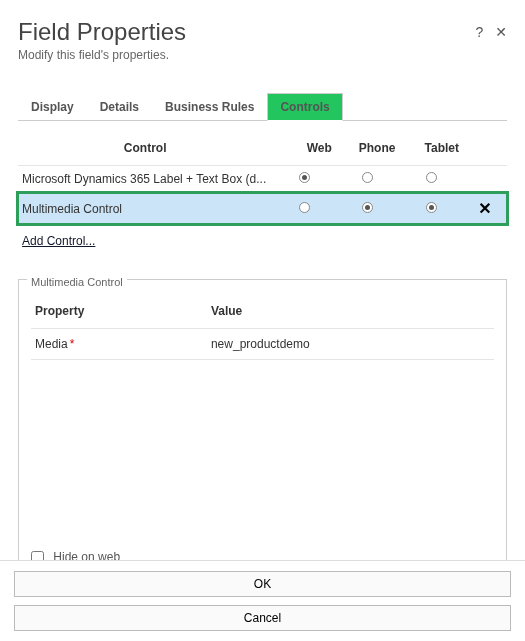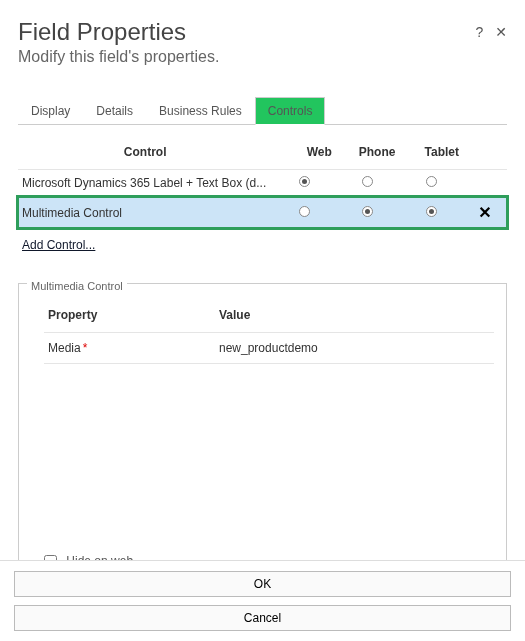--- a/index.html
+++ b/index.html
@@ -27,29 +27,30 @@
 }
 .header-icons {
   display: flex;
   gap: 12px;
   font-size: 14px;
   color: #555;
   padding-top: 6px;
 }
 .header-icons span { cursor: pointer; }
 .subtitle {
-  font-size: 16px;
+  font-size: 12px;
   color: #666;
   margin-top: 2px;
 }
 .tabs {
   display: flex;
   margin-top: 30px;
   border-bottom: 1px solid #ccc;
   font-size: 12px;
+  font-weight: bold;
 }
 .tab {
   padding: 6px 12px;
   color: #555;
   cursor: pointer;
   border: 1px solid transparent;
   border-bottom: none;
   position: relative;
   top: 1px;
 }
@@ -125,21 +126,21 @@
 .fieldset-legend {
   font-size: 11px;
   color: #666;
   background: #fff;
   padding: 0 4px;
   margin-left: -4px;
   position: relative;
   top: -22px;
   display: inline-block;
 }
-.fieldset-inner { margin-top: -14px; margin-left: 13px; }
+.fieldset-inner { margin-top: -14px; }
 .prop-table {
   width: 100%;
   font-size: 12px;
   border-collapse: collapse;
 }
 .prop-table th {
   text-align: left;
   font-weight: 600;
   padding: 6px 4px 10px 4px;
   color: #333;

